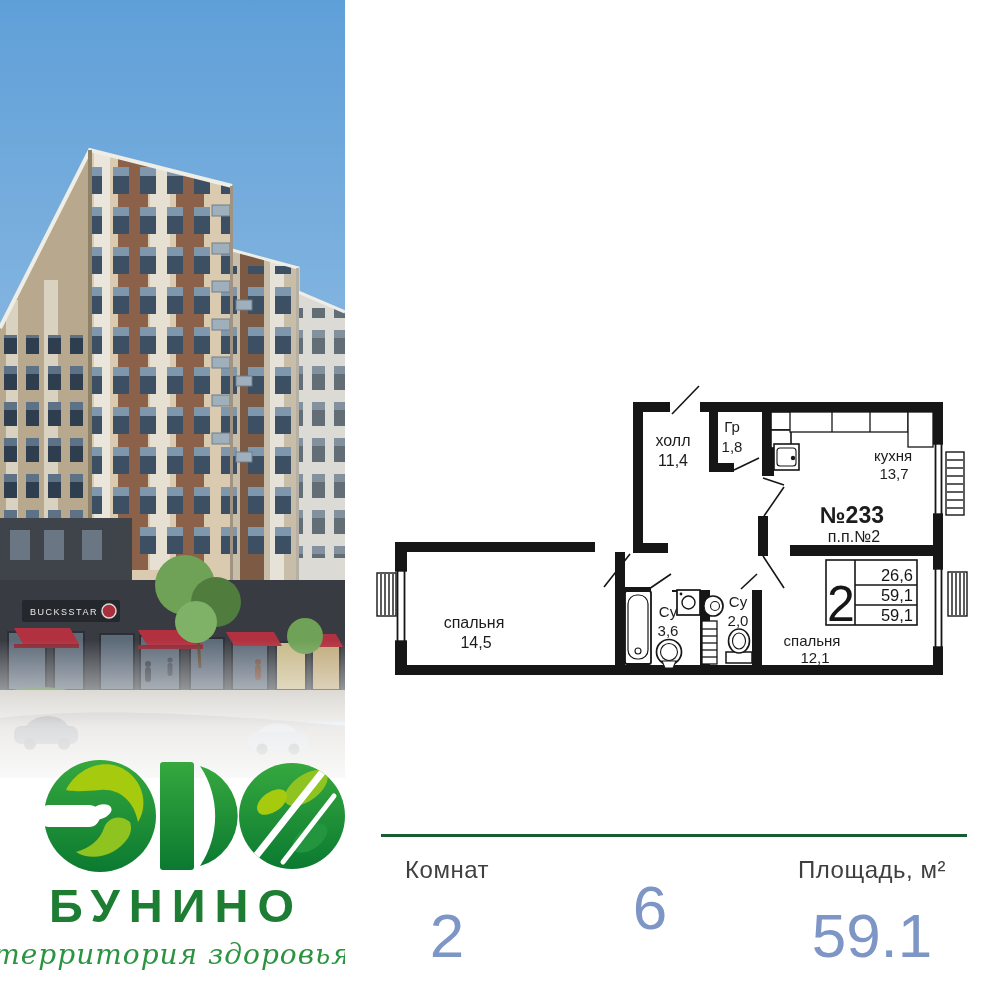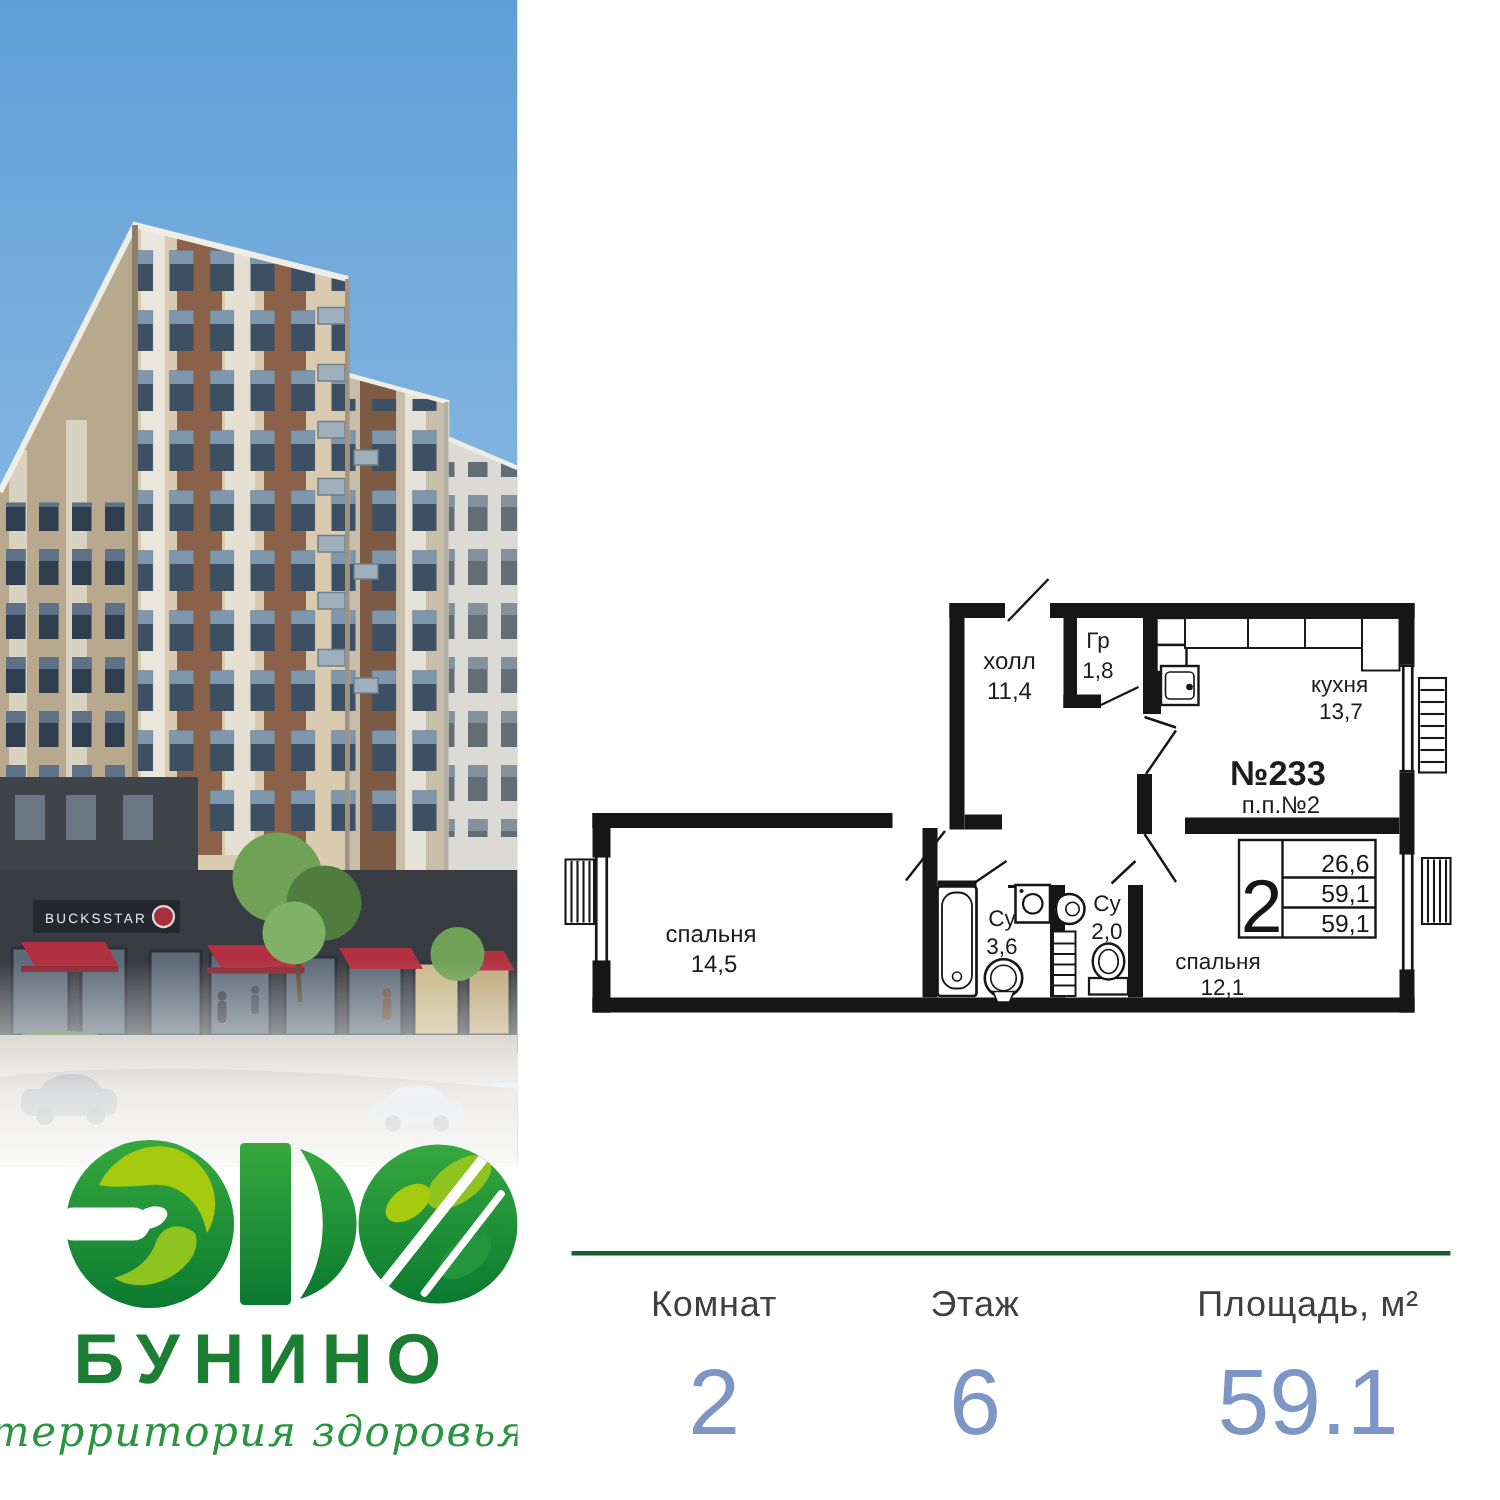--- a/index.html
+++ b/index.html
@@ -5,21 +5,21 @@
   html,body{margin:0;padding:0;background:#fff;}
   body{position:relative;width:1000px;height:1000px;overflow:hidden;
        font-family:"Liberation Sans",sans-serif;}
   svg text{font-family:"Liberation Sans",sans-serif;}
   .photo-panel{position:absolute;left:0;top:0;width:345px;height:1000px;}
   .plan-svg{position:absolute;left:350px;top:360px;width:640px;height:330px;}
   .stats-divider{position:absolute;left:381px;top:834px;width:586px;height:3px;background:#175c33;}
   .stat{position:absolute;top:856px;text-align:center;}
   .stat-label{font-size:24px;color:#3f3f3f;letter-spacing:.5px;}
   .stat-value{font-size:62px;color:#7e96c6;margin-top:16px;}
-  .s1{left:376px;width:200px;} .s2{left:550px;width:200px;} .s3{left:742px;width:260px;}
+  .s1{left:347px;width:200px;} .s2{left:550px;width:200px;} .s3{left:742px;width:260px;}
 </style>
 </head>
 <body>
 
 <div style="position:absolute;inset:0;">
 
 <svg class="photo-panel" viewBox="0 0 345 1000">
   <defs>
     <linearGradient id="gSky" x1="0" y1="0" x2="0" y2="1">
       <stop offset="0" stop-color="#5f9fd8"></stop>
@@ -389,21 +389,20 @@
   <text x="854" y="542" text-anchor="middle" font-size="16" font-weight="500" fill="#1c1c1c">п.п.№2</text>
 </svg>
 
 <div class="stats-divider"></div>
 
 <div class="stat s1">
   <div class="stat-label">Комнат</div>
   <div class="stat-value">2</div>
 </div>
 <div class="stat s2">
-  <div class="stat-label">Этаж</div>
   <div class="stat-value">6</div>
 </div>
 <div class="stat s3">
   <div class="stat-label">Площадь, м²</div>
   <div class="stat-value">59.1</div>
 </div>
 
 </div>
 
 </body></html>

